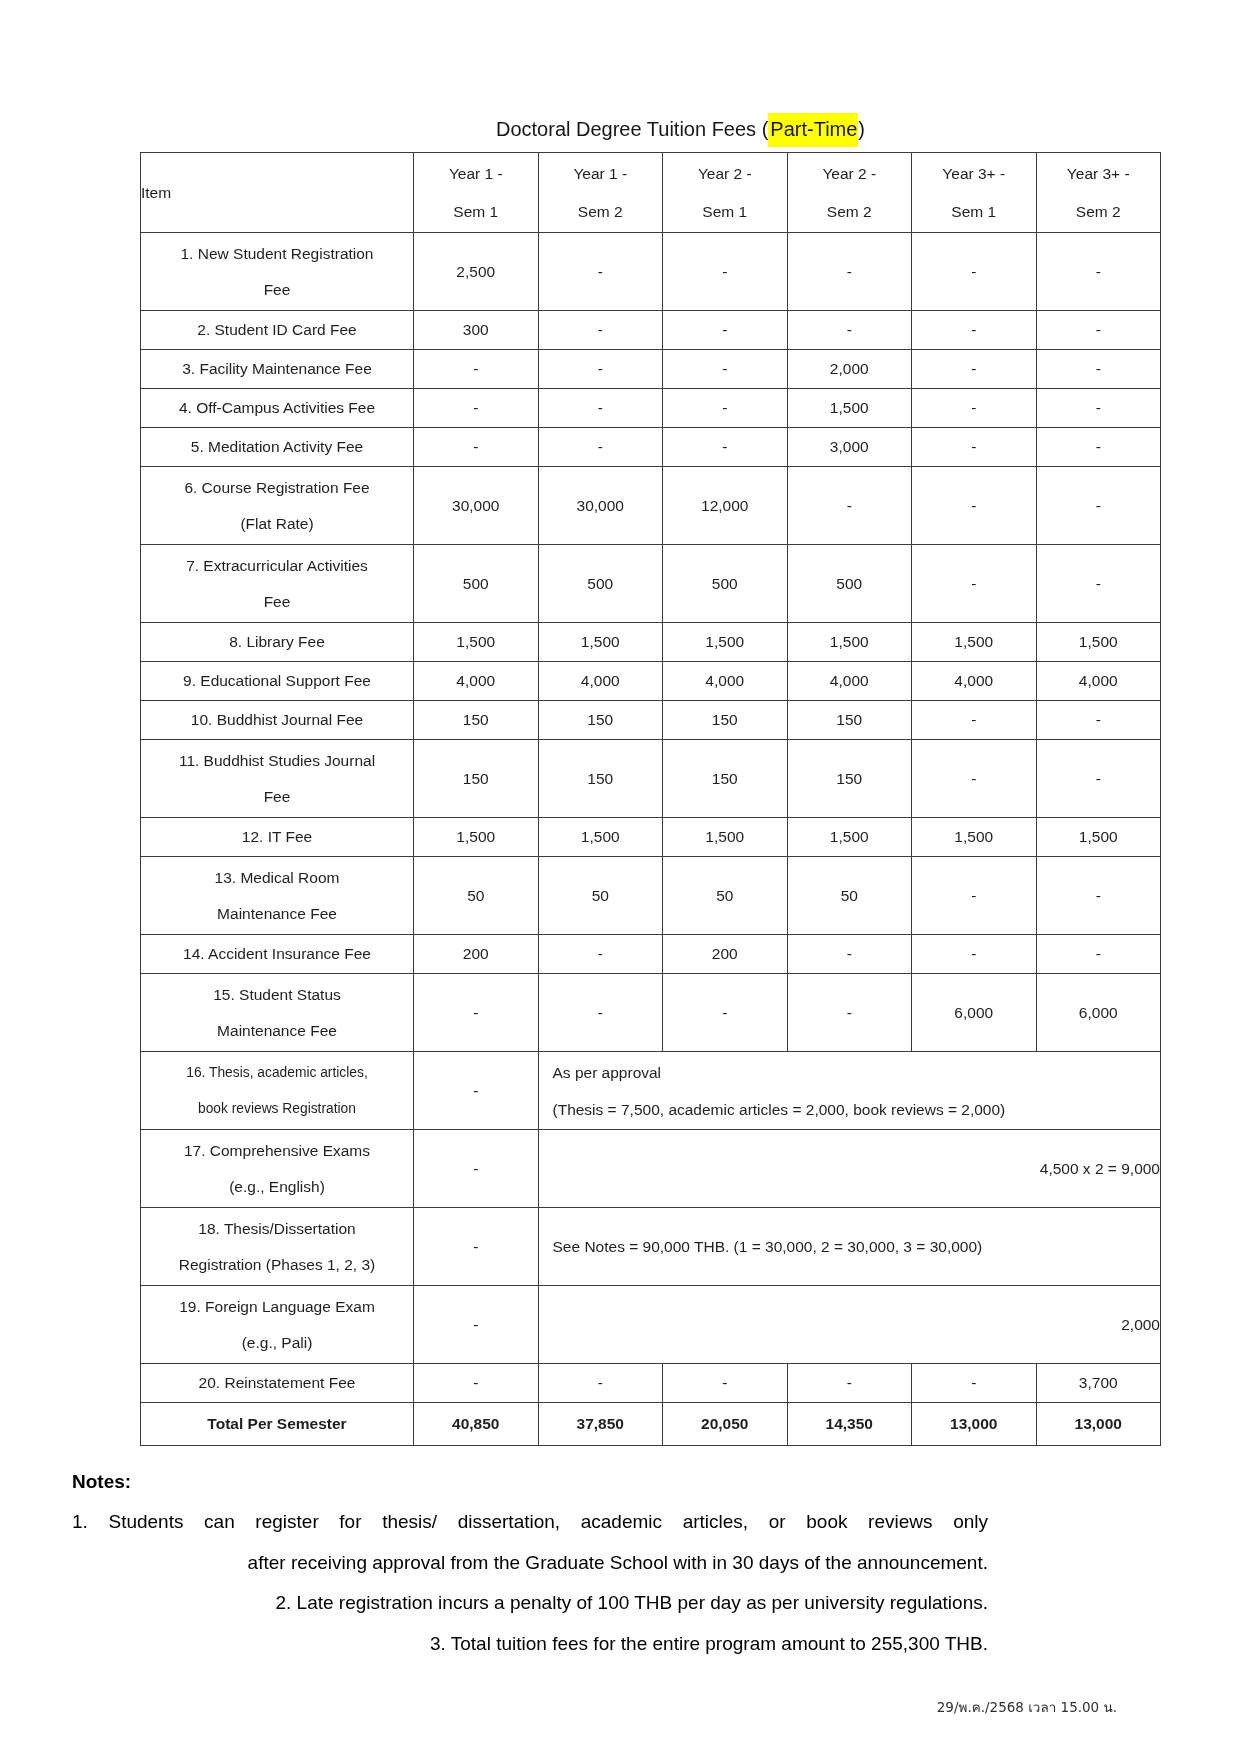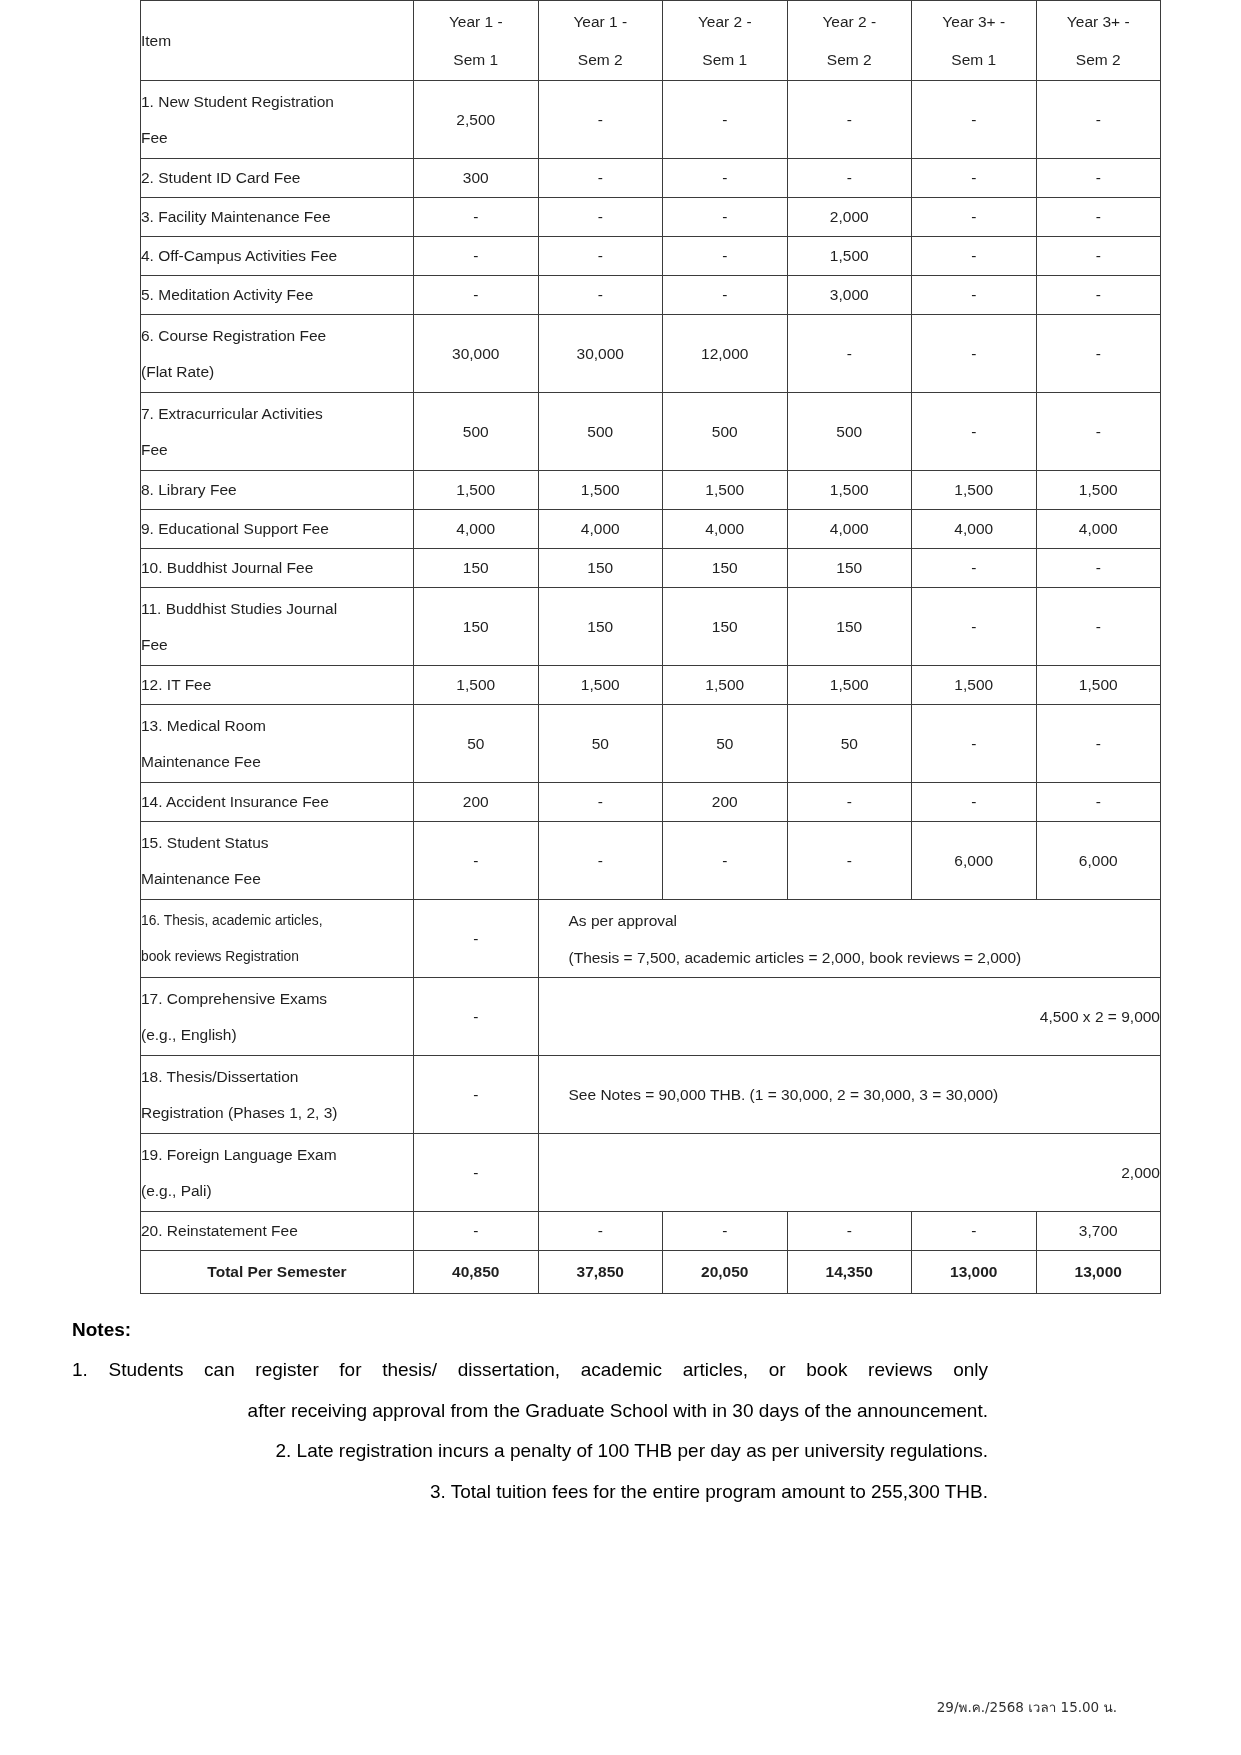--- a/index.html
+++ b/index.html
@@ -36,30 +36,30 @@
     vertical-align:middle;
     padding:0;
     overflow:hidden;
   }
   thead tr{height:80px;}
   thead th .hline{line-height:38px;text-align:center;}
   th.item-head{text-align:left;}
   tr.h1 td{height:38px;}
   tr.h2 td{height:77px;}
   td.item{
-    text-align:left;
+    text-align:center;
     padding:0 6px 0 9px;
     margin-left:14px;
   }
   td.item .iline{line-height:36px;white-space:nowrap;}
   tr.h1 td.item .iline{line-height:38px;}
   td.item.small .iline{font-size:13.8px;}
   td.val{text-align:center;}
   td.spancell{text-align:right;}
-  td.spancell.left{text-align:left;padding-left:30px;}
+  td.spancell.left{text-align:left;padding-left:14px;}
   td.spancell .sline{line-height:37px;white-space:nowrap;}
   tr.total td{height:42px;font-weight:bold;margin-top:40px;}
   td.total-label{text-align:center;font-weight:bold;}
   .notes{
     margin:16px 0 0 72px;
     width:916px;
     font-size:19px;
     color:#000000;
   }
   .notes-heading{
@@ -83,20 +83,21 @@
     font-size:13.5px;
     color:#303030;
     font-family:"DejaVu Sans","Liberation Sans",sans-serif;
   }
 </style>
 </head>
 <body>
 
 <div class="page">
 
+  <div class="doc-title"><span>Doctoral Degree Tuition Fees (</span><span class="hl">Part-Time</span><span>)</span></div>
 
   <table class="fees">
     <colgroup>
       <col style="width:273px">
       <col>
         <col>
         <col>
         <col>
         <col>
         <col>

